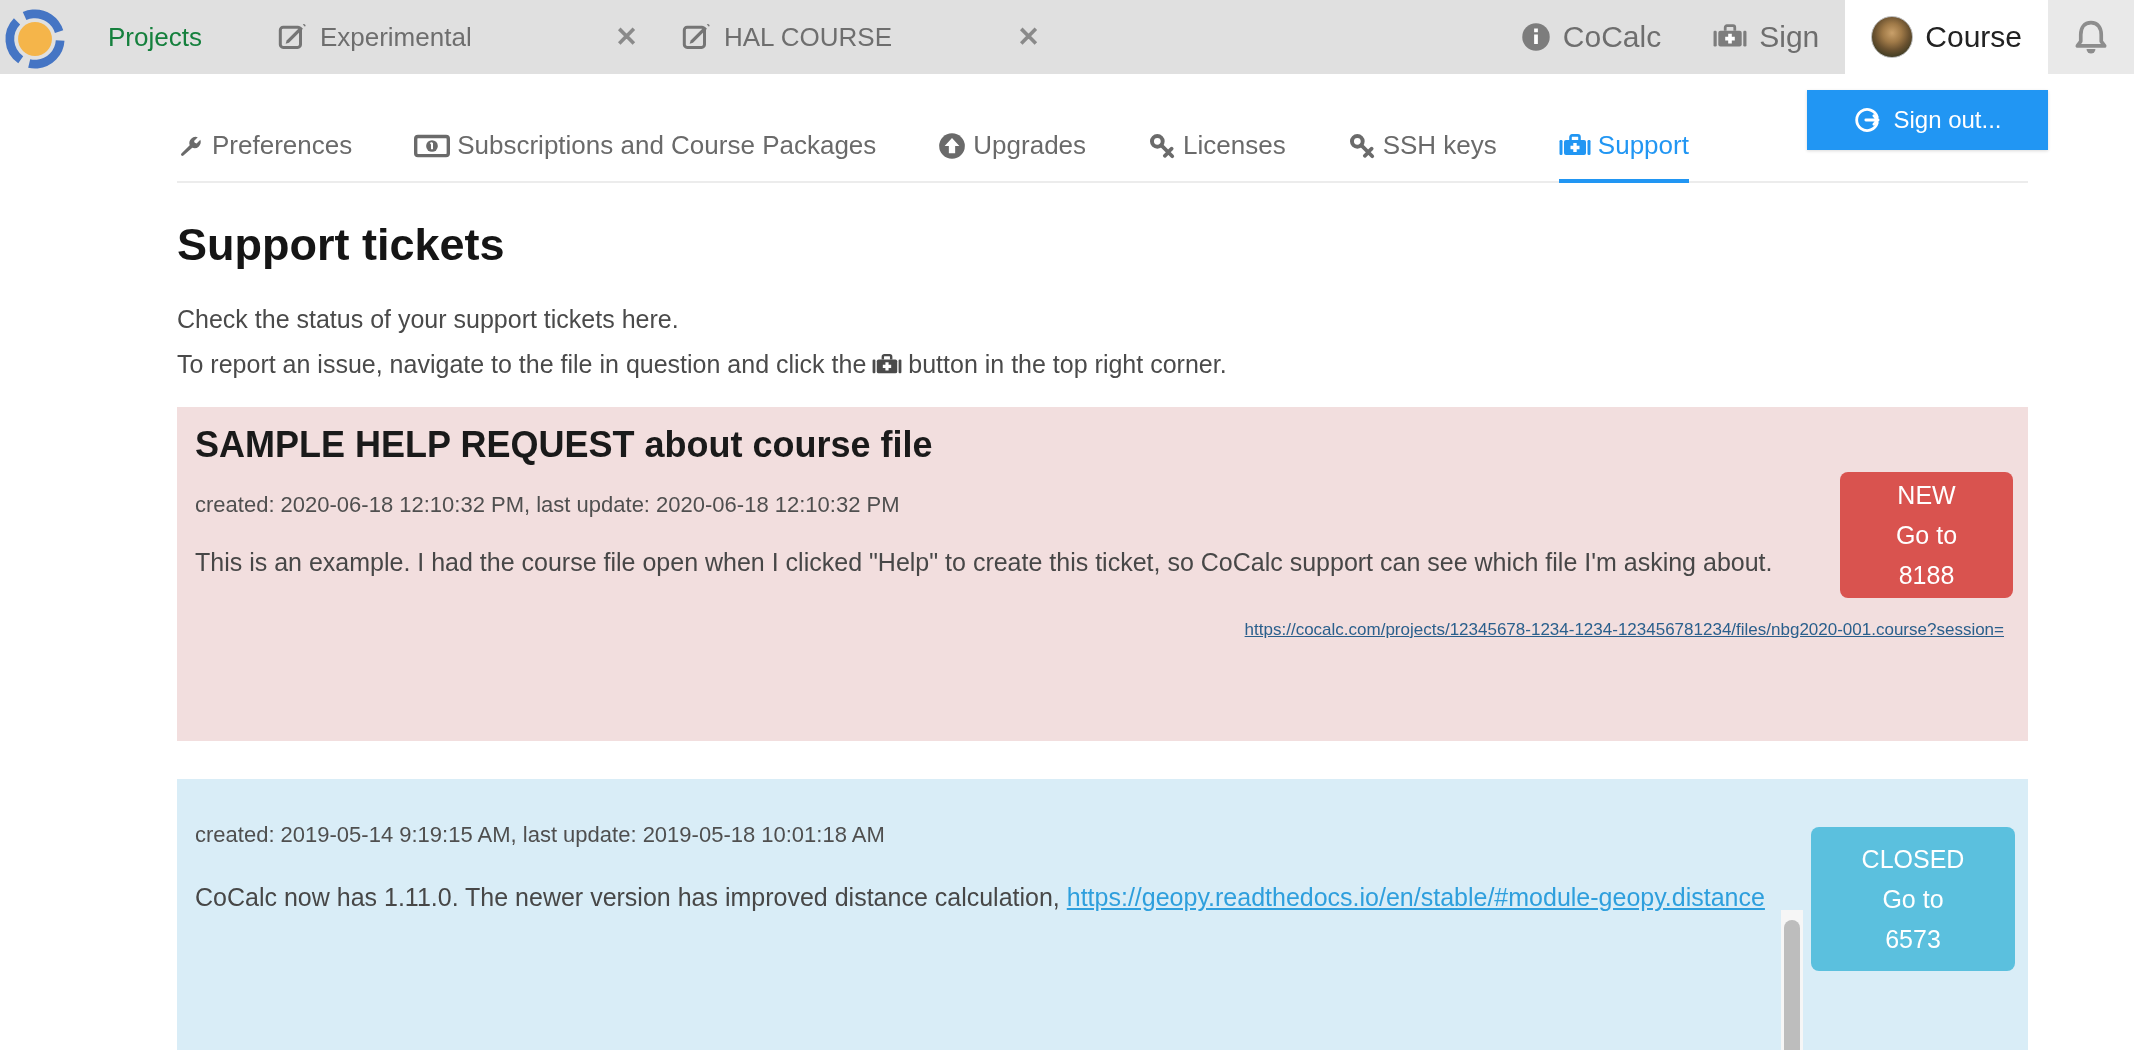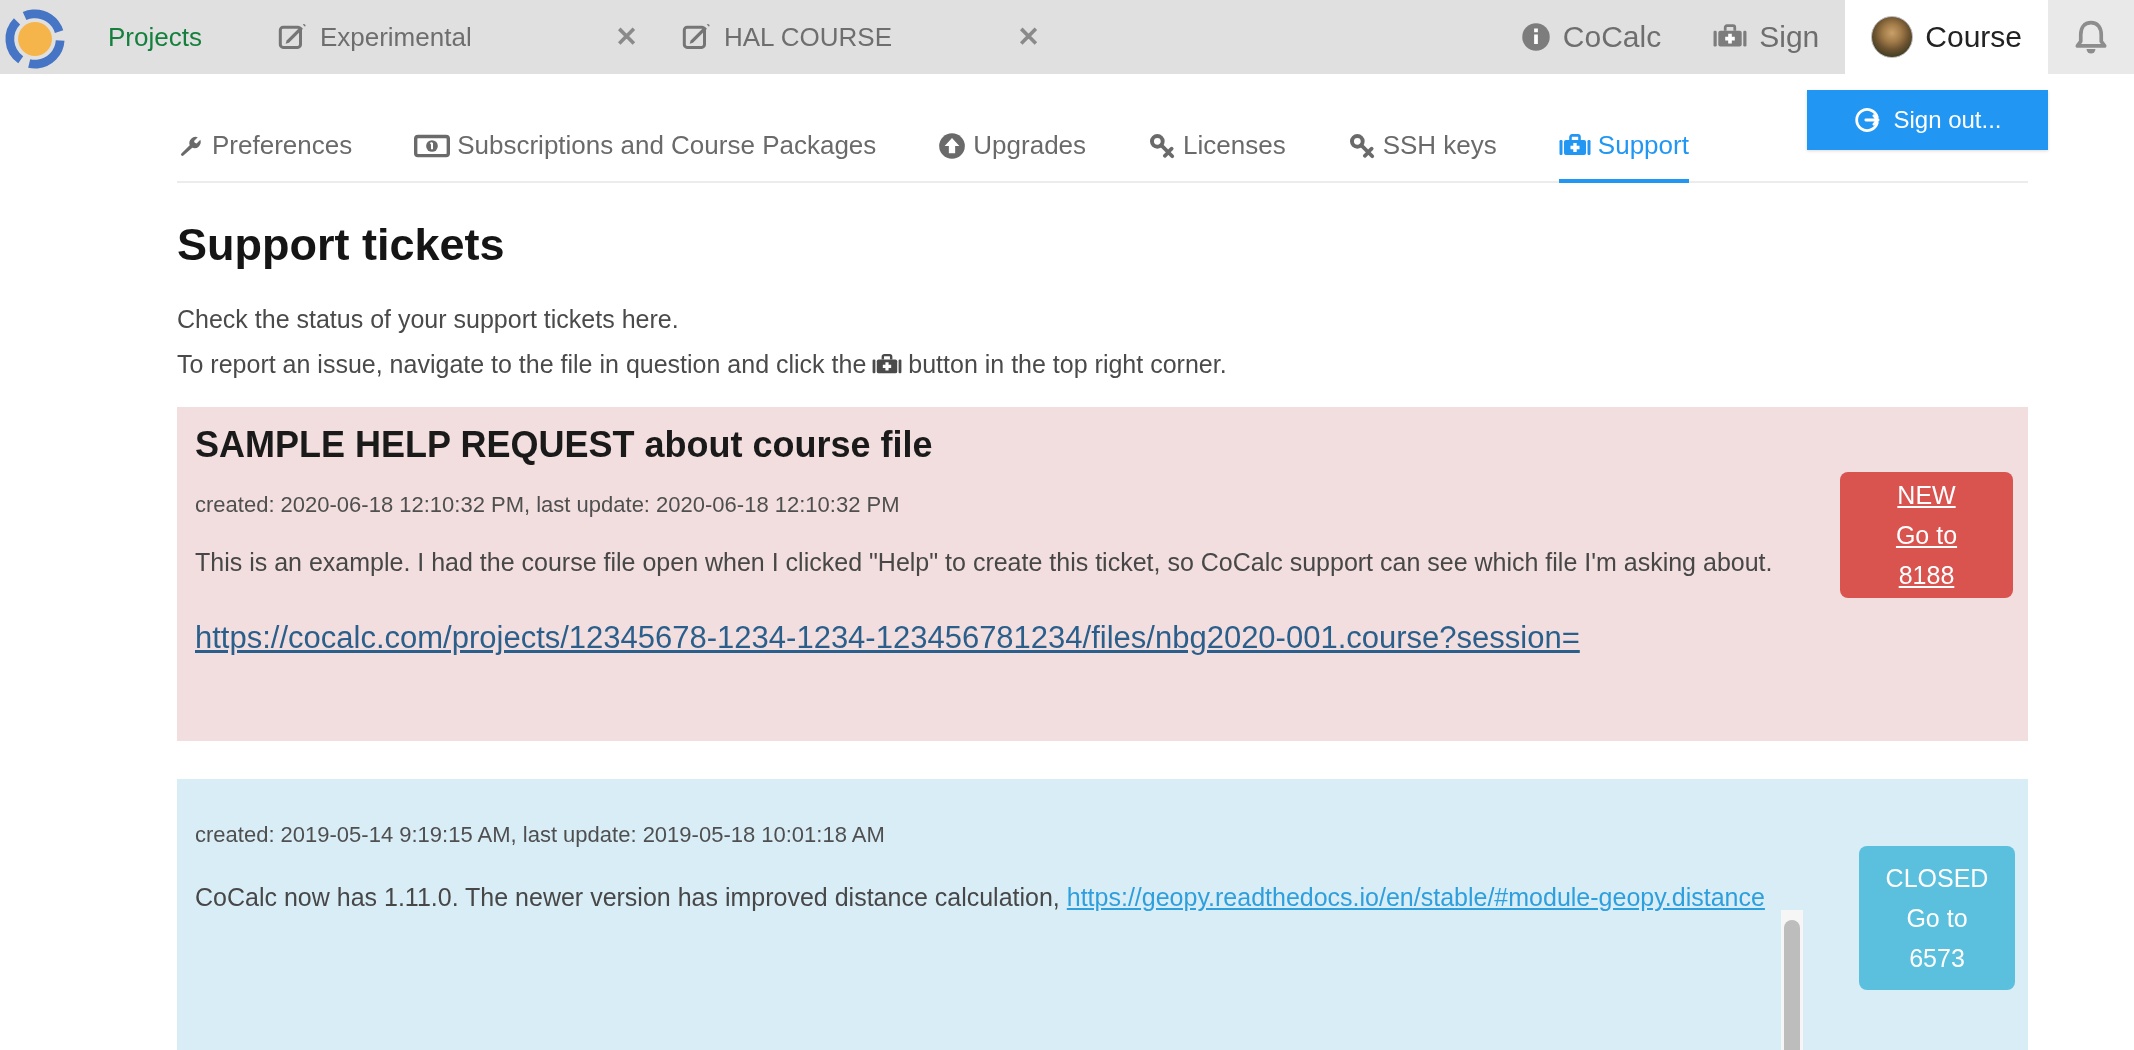--- a/index.html
+++ b/index.html
@@ -53,27 +53,27 @@
   
   .ticket { position:relative; width:1851px; padding:17px 24px 17px 18px; }
   .ticket.new    { margin-top:27px; height:334px; background:#f2dede; }
   .ticket.closed { margin-top:38px; height:300px; background:#d9edf7; }
   .ticket-title { font-size:36px; font-weight:bold; color:#1a1a1a; }
   .ticket-meta  { margin-top:26px; font-size:22px; color:#4f4f4f; }
   .ticket-body  { margin-top:24px; font-size:25px; color:#474747; line-height:40px;
                   width:1590px; overflow-wrap:anywhere; }
   .ticket.closed .ticket-body { margin-top:29px; width:1578px; }
   .ticket-link { color:#2a5f8c; text-decoration:underline; cursor:pointer; }
-  .ticket-link.block { display:block; margin-top:38px; font-size:31px; }
+  .ticket-link.block { display:block; margin-top:38px; font-size:17px;text-align:right; }
   .ticket-body .ticket-link { color:#2e9fdd; }
   .status-btn { position:absolute; color:#fff; font-size:25px; line-height:40px; text-align:center;
                 border:none; border-radius:8px; cursor:pointer;
                 display:flex; flex-direction:column; justify-content:center; }
-  .status-btn.new    { right:15px; top:65px; width:173px; height:126px; background:#d9534f;text-decoration:underline; }
-  .status-btn.closed { right:13px; top:67px; width:156px; height:144px; background:#5bc0de; }
+  .status-btn.new    { right:15px; top:65px; width:173px; height:126px; background:#d9534f; }
+  .status-btn.closed { right:13px; top:48px; width:204px; height:144px; background:#5bc0de; }
 
   
   .desc-scrollbar { position:absolute; left:1604px; top:131px; width:22px; height:169px; background:#f6f6f6; }
   .desc-scroll-thumb { position:absolute; left:3px; top:10px; width:16px; height:160px;
                        background:#bdbdbd; border-radius:8px; }
 </style>
 </head>
 <body>
 
 <div class="topbar">

